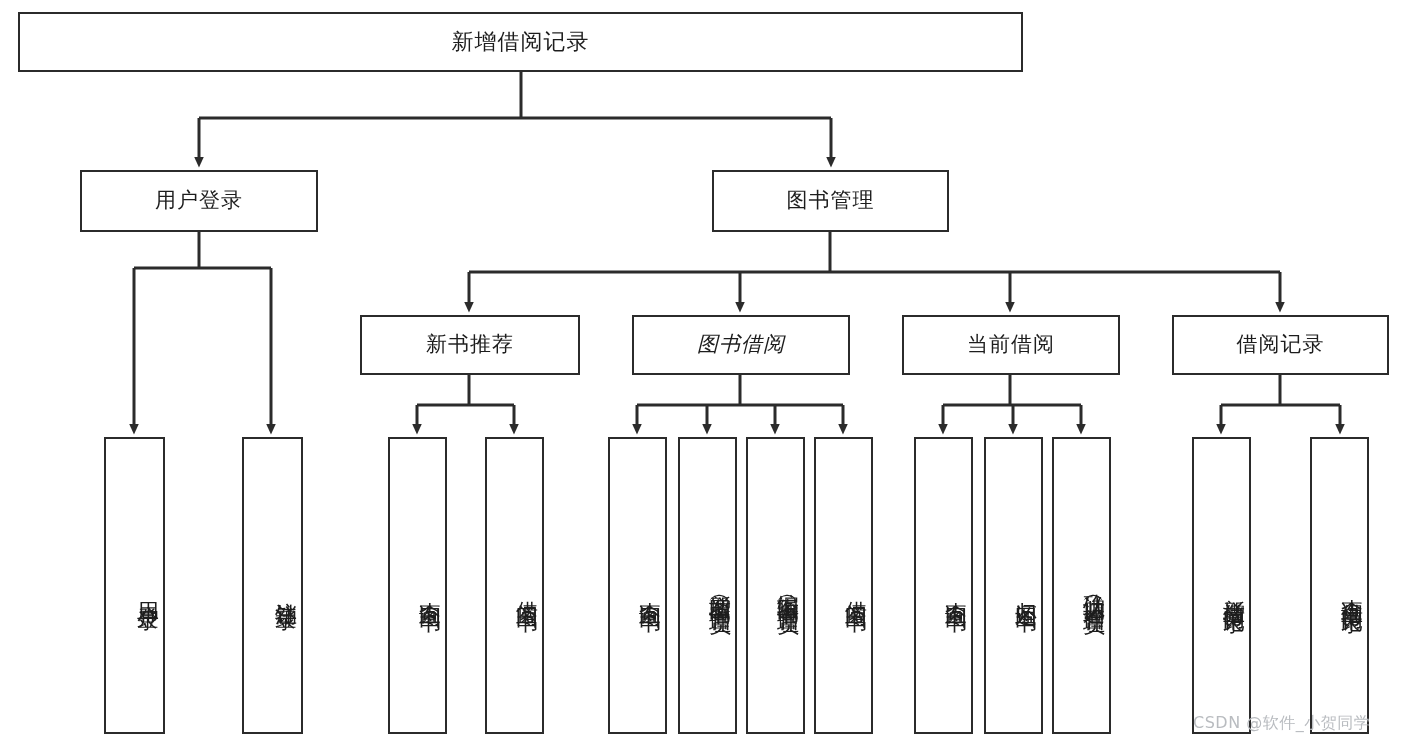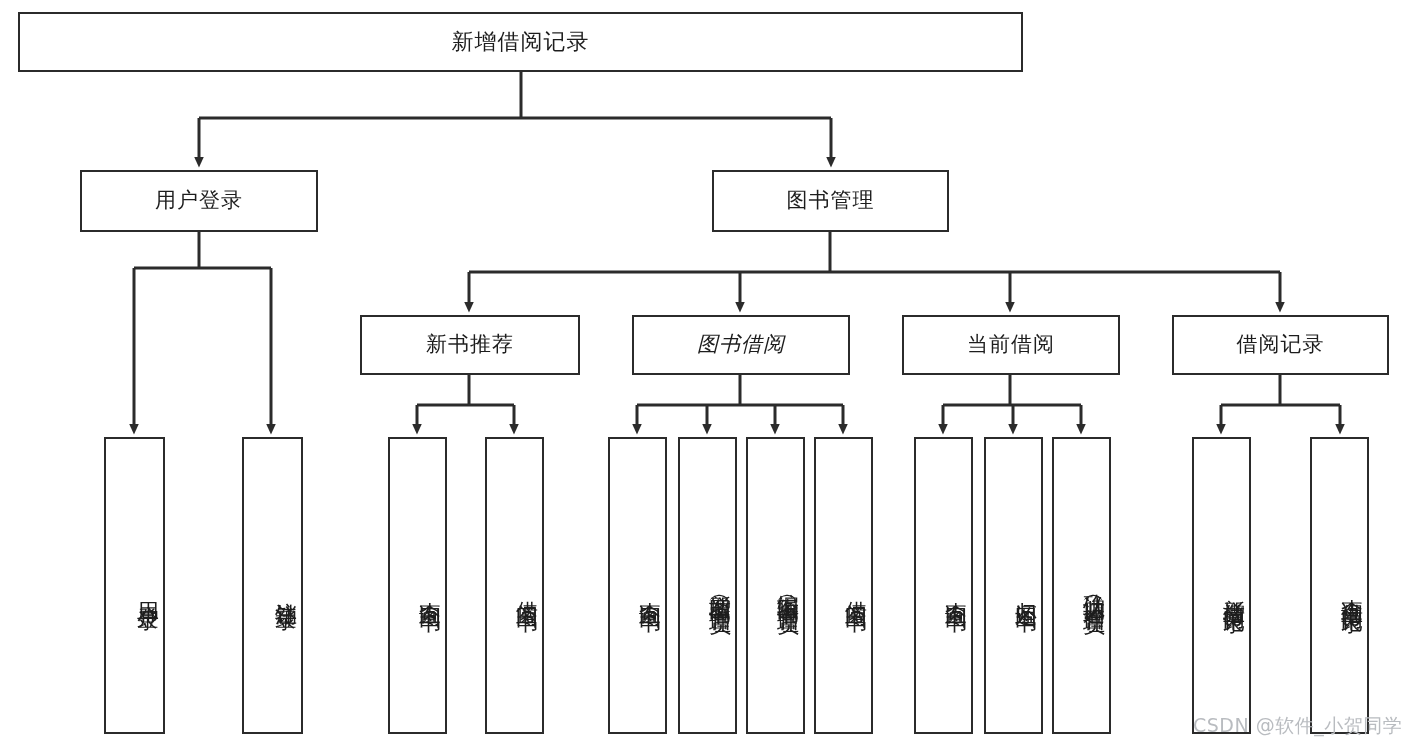--- a/index.html
+++ b/index.html
@@ -53,21 +53,21 @@
   }
   .node.v .vlabel {
     writing-mode: vertical-rl;
     text-orientation: upright;
     white-space: nowrap;
     letter-spacing: 3px;
     display: block;
   }
   .watermark {
     position: absolute;
-    font-size: 19px;
+    font-size: 16px;
     color: #b9bcc0;
     letter-spacing: 0.5px;
     white-space: nowrap;
     font-family: "DejaVu Sans", "Liberation Sans", sans-serif;
   }
 </style>
 </head>
 <body>
 
 <div id="canvas">

